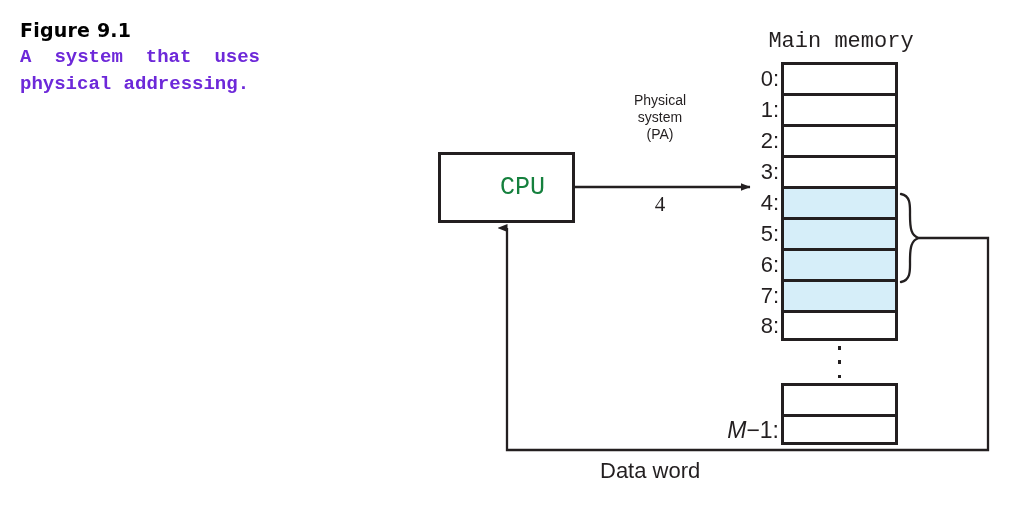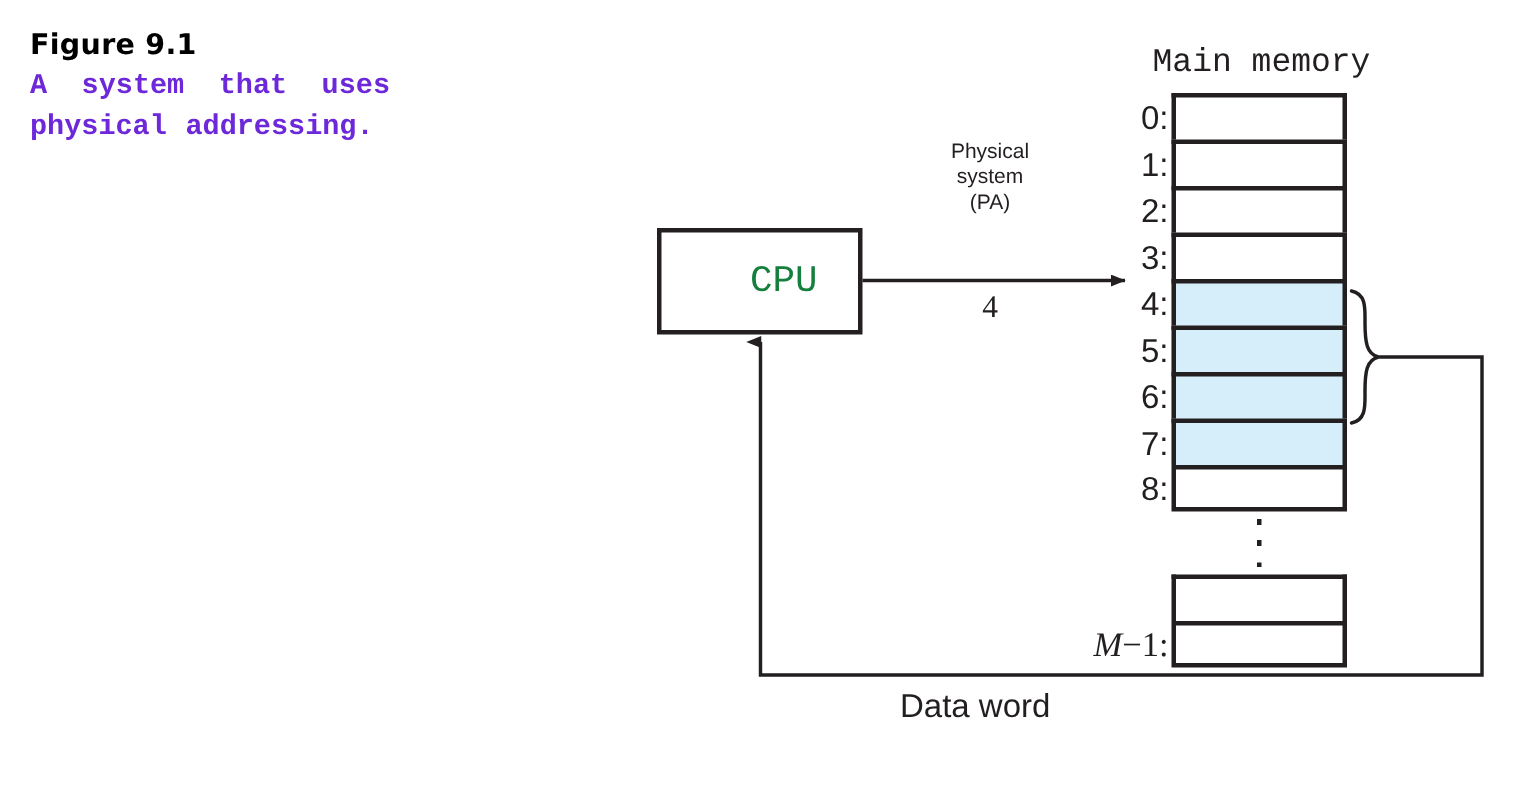--- a/index.html
+++ b/index.html
@@ -131,21 +131,21 @@
     top: 50%;
     transform: translateY(-50%);
     margin-right: 5px;
     white-space: nowrap;
     font-family: "Liberation Sans", sans-serif;
     font-size: 22px;
     color: #231f20;
     line-height: 1;
   }
   .mem-label.ital {
-    font-family: Liberation Serif, serif;
+    font-family: Liberation Sans, sans-serif;
     font-style: italic;
     font-size: 23px;
   }
   .mem-label.ital .nonital {
     font-style: normal;
   }
 
   
   #mem-ellipsis {
     position: absolute;

